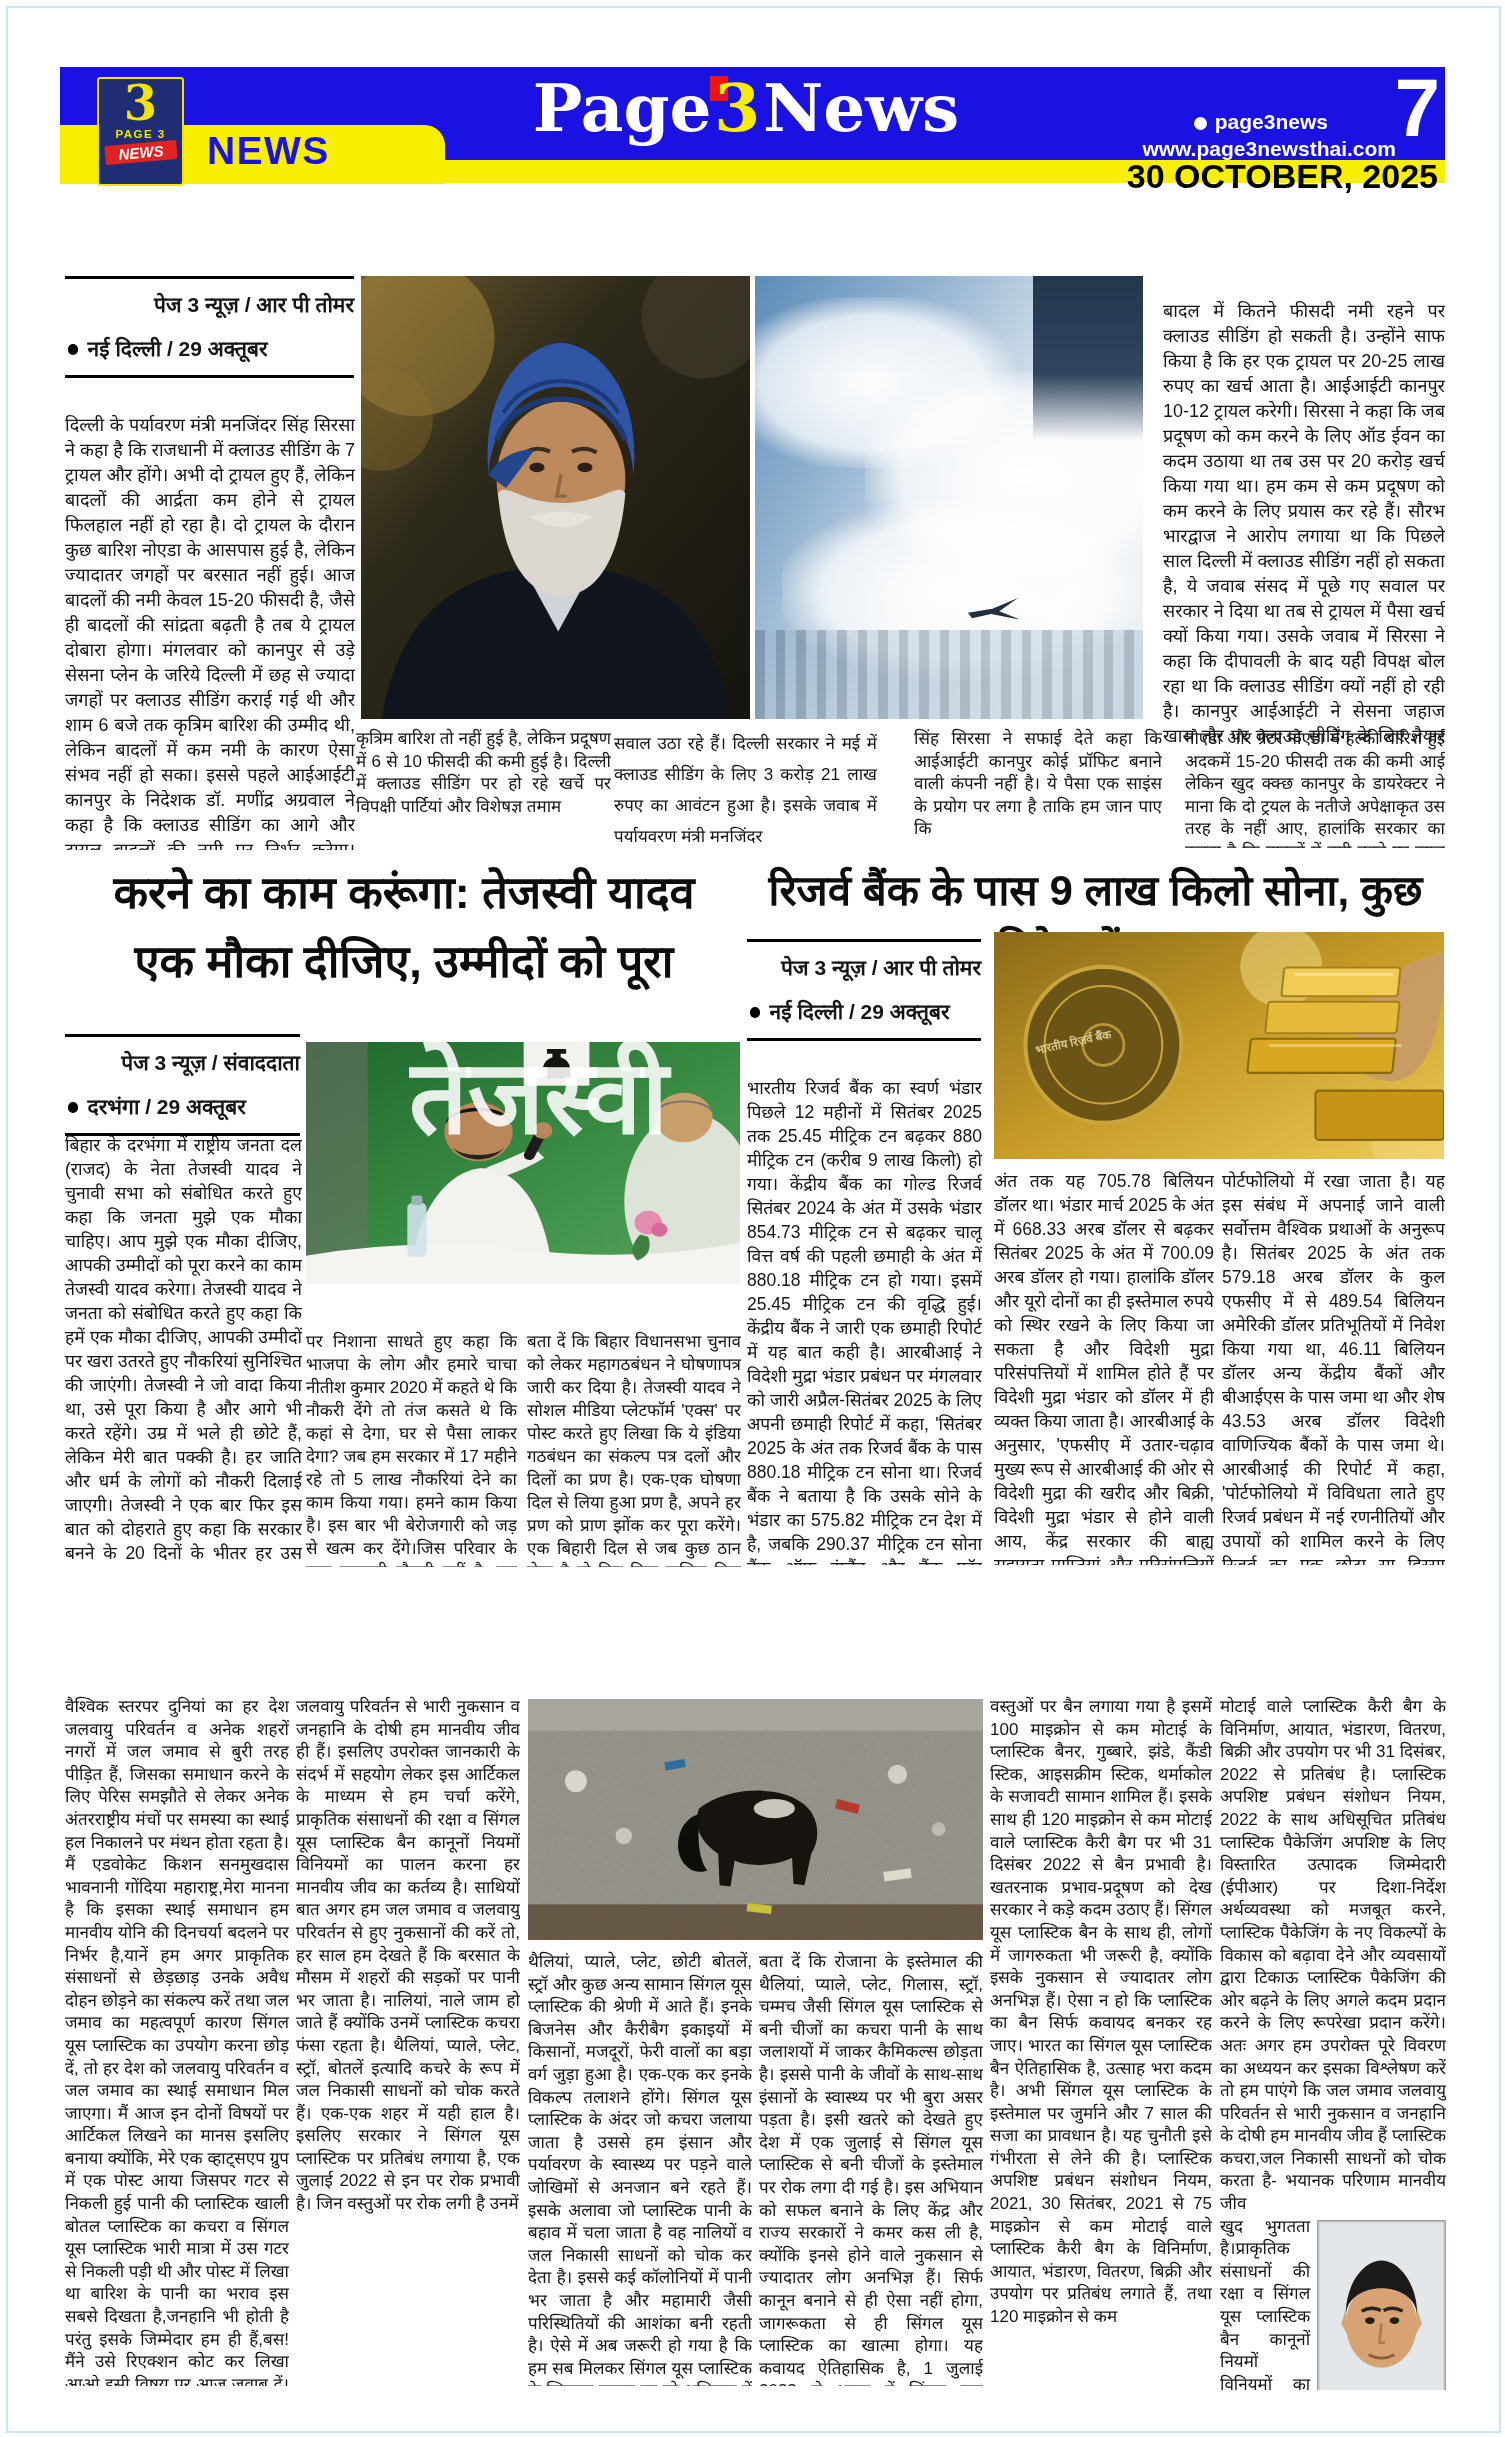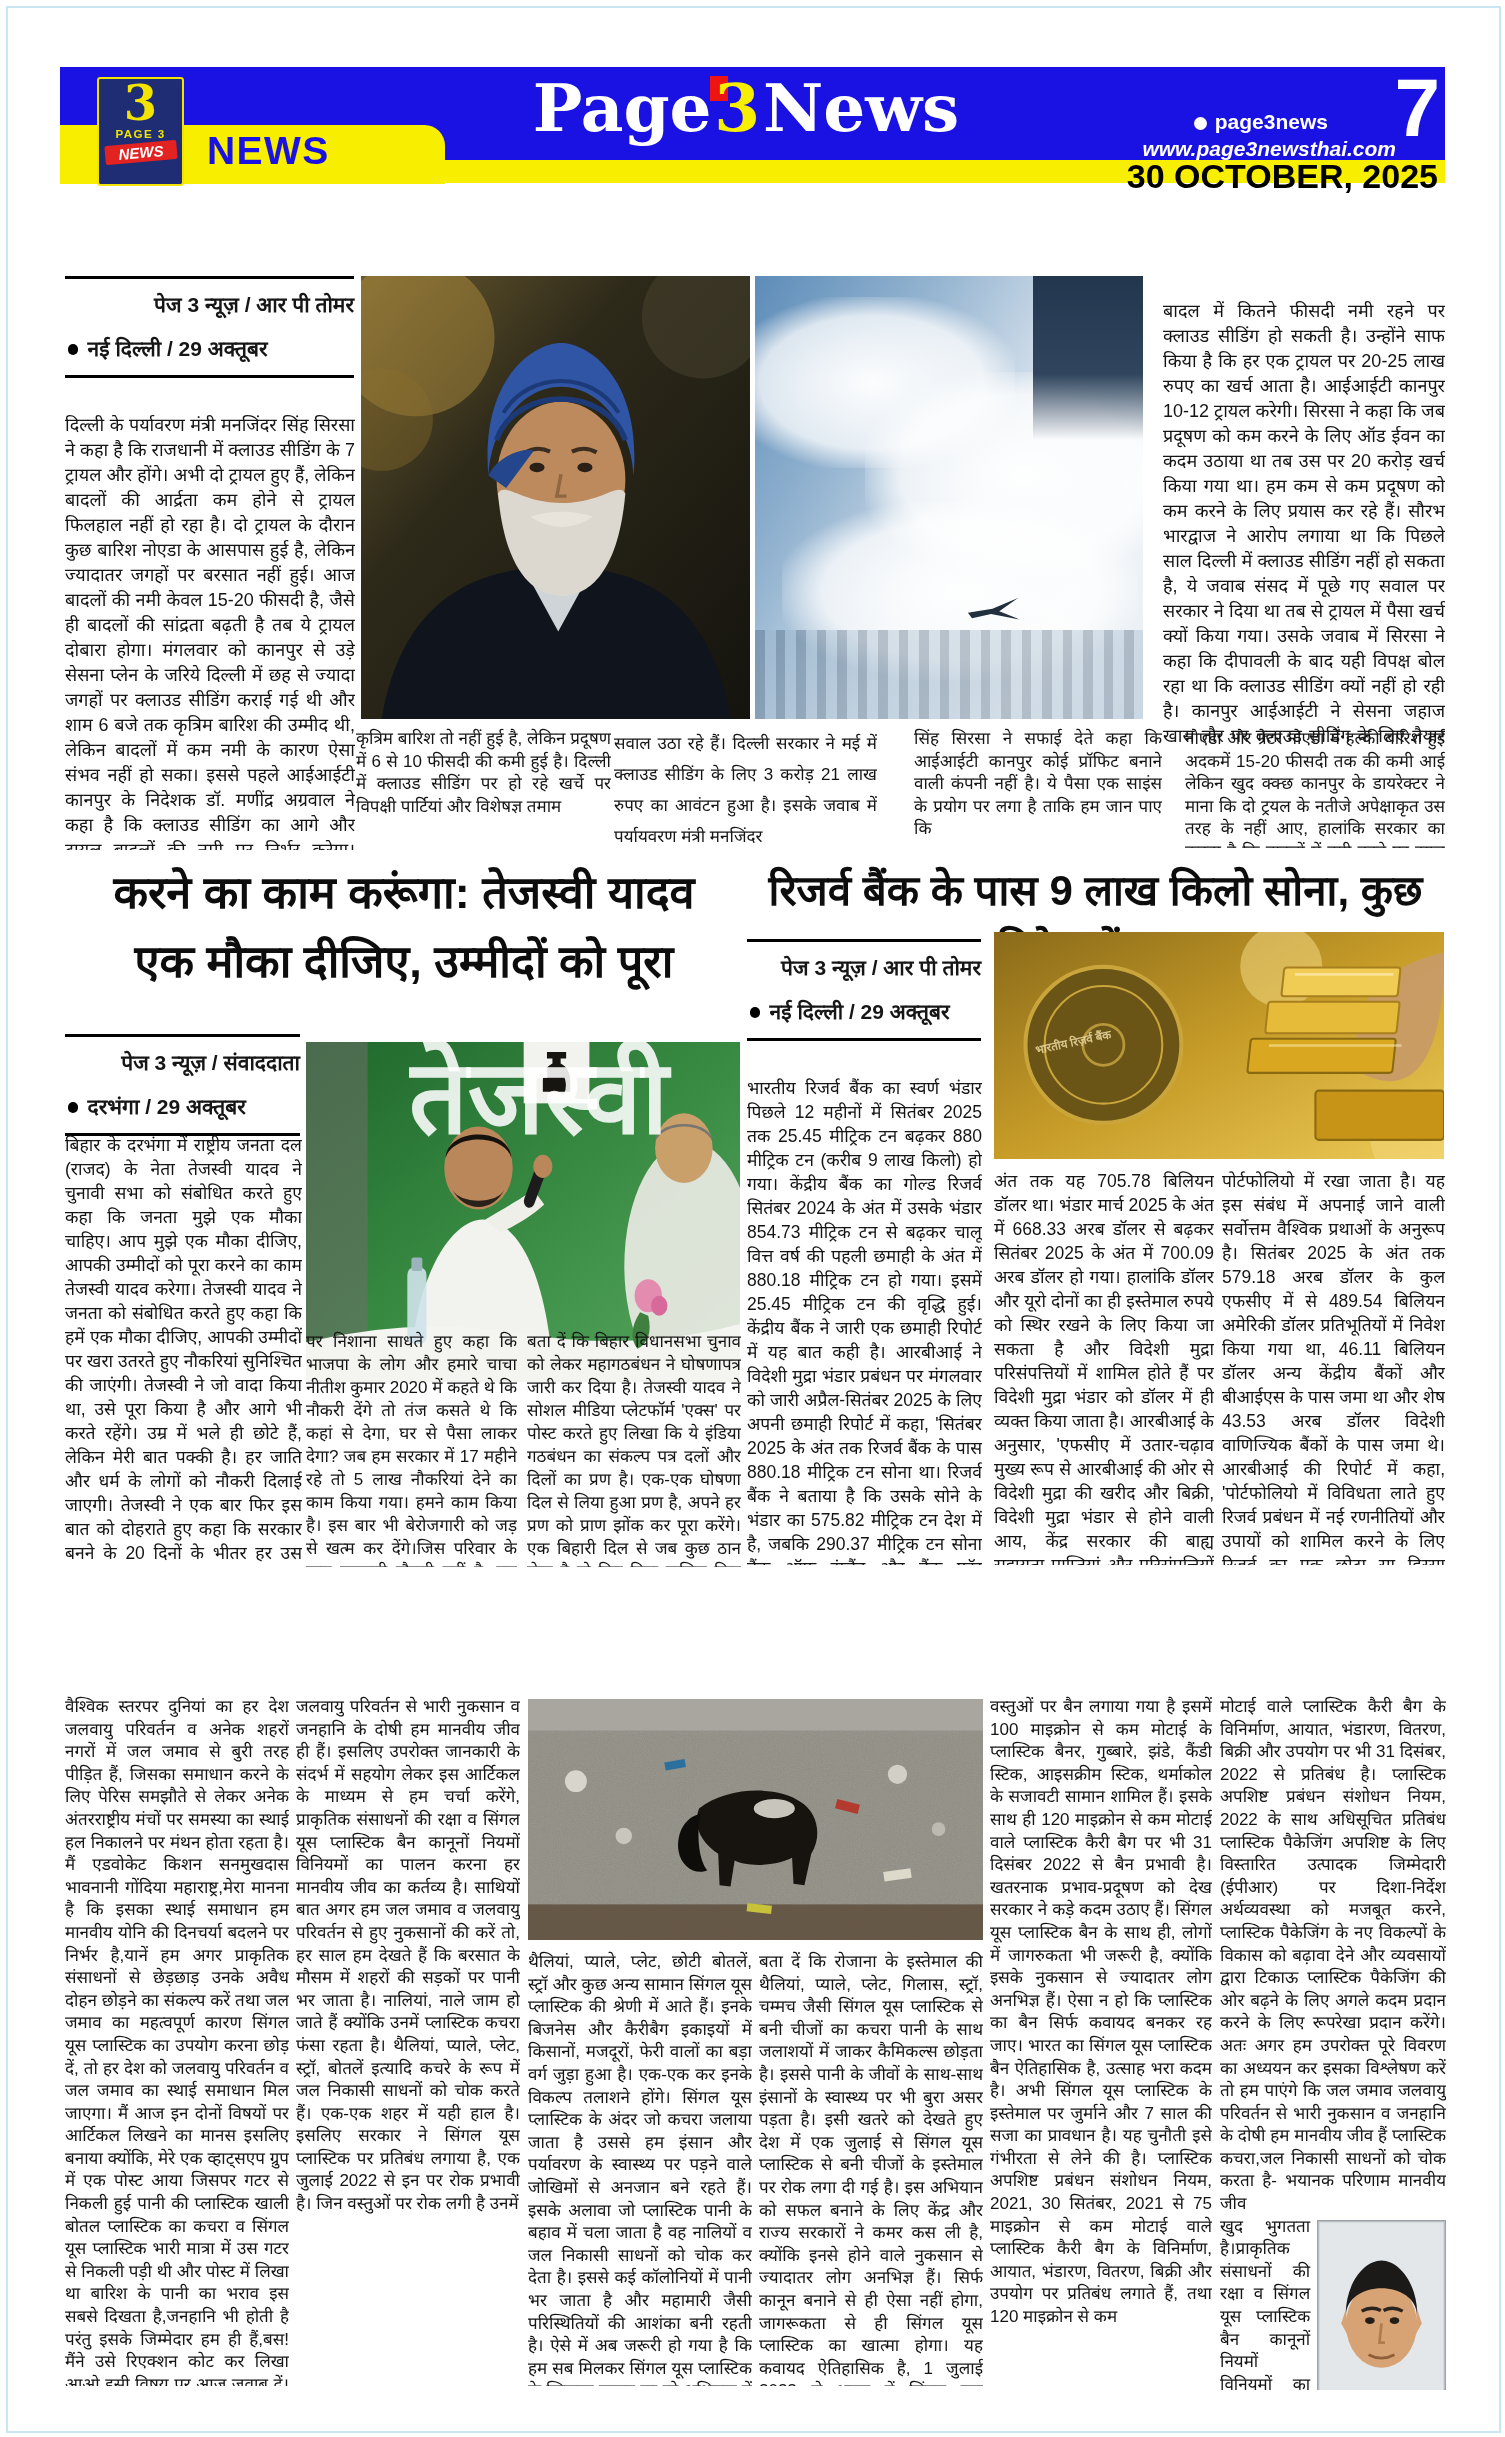--- a/index.html
+++ b/index.html
@@ -13,21 +13,21 @@
   .logo-box{position:absolute;left:97px;top:77px;width:83px;height:105px;background:#1f2d74;border:2.7px solid #f2e400;border-radius:3.4px;z-index:3;text-align:center;}
   .logo-3{font-family:"DejaVu Serif",serif;font-size:48px;line-height:49px;font-weight:800;color:#f2e400;}
   .logo-page3{font-size:11.6px;font-weight:700;color:#f2e400;letter-spacing:1.4px;margin-top:-1.4px;}
   .logo-news{background:#e32222;color:#fff;font-style:italic;font-weight:800;font-size:15px;line-height:19px;margin:3.4px 5.5px 0 5.5px;transform:rotate(-5deg);border-radius:2.1px;}
   .world{position:absolute;left:207px;top:129px;font-size:39px;font-weight:800;color:#1a12e2;letter-spacing:1.4px;z-index:3;}
   .masthead-title{position:absolute;left:479px;top:71px;width:534px;text-align:center;font-family:"DejaVu Serif",serif;font-weight:700;font-size:66px;line-height:75px;color:#ffffff;z-index:2;}
   .mh-3{color:#f7ee00;position:relative;padding:0 2.7px;}
   .mh-3::before{content:"";position:absolute;left:-1.4px;top:6.8px;width:18px;height:25px;background:#ee1414;z-index:-1;}
   .social{position:absolute;right:178px;top:110px;color:#fff;font-weight:700;font-size:21px;z-index:2;}
   .dot-w{display:inline-block;width:13px;height:13px;border-radius:50%;background:#fff;margin-right:8.2px;vertical-align:middle;}
-  .website{position:absolute;right:110px;top:137px;color:#fff;font-weight:700;font-size:21px;z-index:2;font-style:italic;}
+  .website{position:absolute;right:110px;top:137px;color:#fff;font-weight:700;font-size:21px;z-index:2;}
   .pagenum{position:absolute;right:66px;top:63px;color:#fff;font-size:82px;line-height:89px;font-weight:700;z-index:2;}
   .date{position:absolute;right:68px;top:157px;font-size:34px;font-weight:800;color:#000;z-index:3;}
   
   .headline-main{position:absolute;left:65px;top:190px;width:1379px;font-size:57px;line-height:71px;font-weight:800;letter-spacing:-0.7px;white-space:nowrap;}
   .hl-red{color:#ee0d0d;}
   .hl-black{color:#0d0d0d;}
   .byline-box{position:absolute;border-top:3.4px solid #000;border-bottom:3.4px solid #000;padding:11px 0 12.3px 0;}
   .byl1{text-align:right;font-weight:700;font-size:21px;}
   .byl2{font-weight:700;font-size:21px;margin-top:16.4px;}
   .dot-b{display:inline-block;width:10.3px;height:10.3px;border-radius:50%;background:#000;margin:0 9.6px 2.7px 2.7px;vertical-align:middle;}
@@ -132,21 +132,21 @@
     <div>एक मौका दीजिए, उम्मीदों को पूरा</div>
   </div>
 
   <div class="byline-box" style="left:65px;top:1003px;width:235px;margin-top:31px;">
     <div class="byl1">पेज 3 न्यूज़ / संवाददाता</div>
     <div class="byl2"><span class="dot-b"></span><span>दरभंगा /  29  अक्तूबर</span></div>
   </div>
 
   <div class="col" style="left:65px;top:1133px;width:237px;height:434px;font-size:17.5px;line-height:24px;">बिहार के दरभंगा में राष्ट्रीय जनता दल (राजद) के नेता तेजस्वी यादव ने चुनावी सभा को संबोधित करते हुए कहा कि जनता मुझे एक मौका चाहिए। आप मुझे एक मौका दीजिए, आपकी उम्मीदों को पूरा करने का काम तेजस्वी यादव करेगा। तेजस्वी यादव ने जनता को संबोधित करते हुए कहा कि हमें एक मौका दीजिए, आपकी उम्मीदों पर खरा उतरते हुए नौकरियां सुनिश्चित की जाएंगी। तेजस्वी ने जो वादा किया था, उसे पूरा किया है और आगे भी करते रहेंगे। उम्र में भले ही छोटे हैं, लेकिन मेरी बात पक्की है। हर जाति और धर्म के लोगों को नौकरी दिलाई जाएगी। तेजस्वी ने एक बार फिर इस बात को दोहराते हुए कहा कि सरकार बनने के 20 दिनों के भीतर हर उस परिवार को कम से कम एक सरकारी नौकरी देने का कानून बनाया जाएगा, जिसके पास कोई सरकारी नौकरी नहीं है। हमारी नौकरी देने वाली हमारी महागठबंधन की सरकार बनने के बाद नौकरी दी जाएगी, क्योंकि तेजस्वी जो कहता है उसे पूरा करता है। उन्होंने एनडीए और मुख्यमंत्री नीतीश कुमार</div>
 
-  <div class="photo" style="left:306px;top:1042px;width:434px;height:340px;">
+  <div class="photo" style="left:306px;top:1042px;width:434px;height:242px;">
     <svg viewBox="0 0 634 410" preserveAspectRatio="none">
       <defs>
         <linearGradient id="p3bg" x1="0" y1="0" x2="1" y2="1">
           <stop offset="0" stop-color="#1f672c"></stop>
             <stop offset="0.5" stop-color="#388a42"></stop>
             <stop offset="1" stop-color="#57a65e"></stop>
         </linearGradient>
       </defs>
       <rect width="634" height="410" fill="url(#p3bg)"></rect>
       <rect x="0" y="0" width="90" height="410" fill="#6f6f6a" opacity="0.55"></rect>

